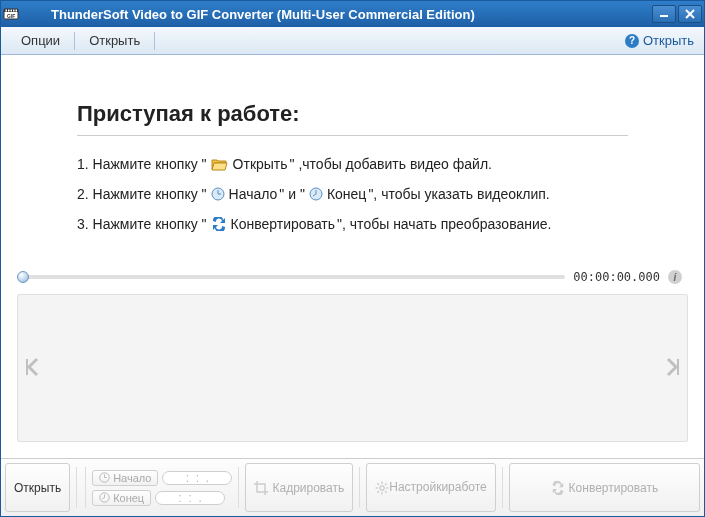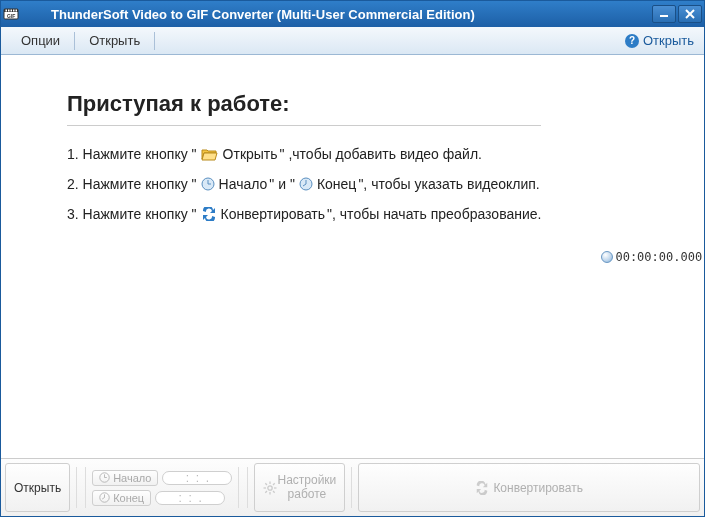--- a/index.html
+++ b/index.html
@@ -8,21 +8,21 @@
   .titlebar { height: 26px; background: linear-gradient(#2f7ec9, #1d5fa6); display: flex; align-items: center; padding: 0 2px; color: #fff; font-weight: bold; font-size: 13px; gap: 26px; }
   .titlebar .app-icon { width: 16px; height: 16px; margin-right: 6px; display: inline-flex; }
   .win-controls { margin-left: auto; display: flex; gap: 2px; }
   .win-btn { width: 24px; height: 18px; background: linear-gradient(#4a8fd4, #2a6fb4); border: 1px solid #1a4f86; border-radius: 2px; display: flex; align-items: center; justify-content: center; cursor: pointer; }
   .win-btn svg { stroke: #fff; }
   .menubar { height: 28px; background: linear-gradient(#f4f8fc, #dbe8f4); border-bottom: 1px solid #9cb8d4; display: flex; align-items: center; padding: 12px 10px; }
   .menu-item { padding: 4px 10px; color: #333; cursor: pointer; font-size: 13px; }
   .menu-sep { width: 1px; height: 18px; background: #aac0d8; margin: 0 4px; }
   .help-link { margin-left: auto; color: #1a5a9c; cursor: pointer; font-size: 13px; display: flex; align-items: center; gap: 4px; }
   .help-icon { width: 14px; height: 14px; border-radius: 50%; background: #2d7cc6; color: #fff; display: inline-flex; align-items: center; justify-content: center; font-size: 10px; font-weight: bold; }
-  .content { flex: 1; padding: 6px; display: flex; overflow: hidden; }
+  .content { flex: 1; padding: 16px; display: flex; flex-direction: column; overflow: hidden; }
   .guide-area { flex: 0 0 auto; padding: 30px 60px 20px; }
   .guide-title { font-size: 22px; font-weight: bold; color: #222; margin-bottom: 8px; }
   .guide-hr { border: none; border-top: 1px solid #ccc; margin-bottom: 20px; }
   .guide-step { font-size: 14px; color: #222; margin-bottom: 14px; display: flex; align-items: center; flex-wrap: wrap; gap: 2px; }
   .step-icon { display: inline-flex; vertical-align: middle; margin: 0 2px; }
   .slider-row { display: flex; align-items: center; padding: 4px 6px; gap: 8px; }
   .slider-track { flex: 1; height: 4px; background: #e0e0e0; border-radius: 2px; position: relative; }
   .slider-thumb { position: absolute; left: 0; top: 50%; transform: translate(-50%,-50%); width: 12px; height: 12px; border-radius: 50%; background: radial-gradient(circle at 35% 30%, #fff, #bcd4eb 60%, #7aa8d4); border: 1px solid #6a98c4; }
   .timecode { font-size: 12px; color: #333; font-family: Consolas, monospace; }
   .info-icon { width: 14px; height: 14px; border-radius: 50%; background: #d0d0d0; color: #666; display: inline-flex; align-items: center; justify-content: center; font-size: 10px; font-style: italic; font-weight: bold; }
@@ -179,36 +179,42 @@
               <circle cx="7" cy="7" r="6" fill="none" stroke="currentColor"></circle>
               <line x1="7" y1="7" x2="7" y2="3" stroke="currentColor"></line>
               <line x1="7" y1="7" x2="4" y2="9" stroke="currentColor"></line>
             </svg>
           <span>Конец</span>
         </div>
         <input class="clip-input" readonly="" value="_:_:_._" style="">
       </div>
     </div>
     <div class="sep-v"></div>
+    <div class="bbtn disabled" style="min-width:100px">
+      <svg width="14" height="14" viewBox="0 0 14 14">
+          <path d="M3 0 v11 h11 M0 3 h11 v11" fill="none" stroke="currentColor" stroke-width="1.5"></path>
+        </svg>
+      <span>Кадрировать</span>
+    </div>
     <div class="sep-v"></div>
     <div class="bbtn disabled stacked gear-wrap" style="min-width:90px; flex-direction:row">
       <svg width="14" height="14" viewBox="0 0 14 14">
           <circle cx="7" cy="7" r="2.2" fill="none" stroke="currentColor" stroke-width="1.3"></circle>
           <g stroke="currentColor" stroke-width="1.3">
             <line x1="7" y1="0.5" x2="7" y2="3"></line>
             <line x1="7" y1="11" x2="7" y2="13.5"></line>
             <line x1="0.5" y1="7" x2="3" y2="7"></line>
             <line x1="11" y1="7" x2="13.5" y2="7"></line>
             <line x1="2.3" y1="2.3" x2="4" y2="4"></line>
             <line x1="10" y1="10" x2="11.7" y2="11.7"></line>
             <line x1="11.7" y1="2.3" x2="10" y2="4"></line>
             <line x1="4" y1="10" x2="2.3" y2="11.7"></line>
           </g>
         </svg>
-      <div style="display:flex;flex-direction:column;line-height:1.1">
+      <div style="display:flex;flex-direction:row;line-height:1.1">
         <span>Настройки</span>
         <span>работе</span>
       </div>
     </div>
     <div class="sep-v"></div>
     <div class="bbtn disabled" style="flex:1">
       <svg width="14" height="14" viewBox="0 0 16 14">
           <path d="M2 4 a5 5 0 0 1 10 -1 l2 -2 v5 h-5 l2 -2 a3 3 0 0 0 -6 1" fill="currentColor"></path>
           <path d="M14 10 a5 5 0 0 1 -10 1 l-2 2 v-5 h5 l-2 2 a3 3 0 0 0 6 -1" fill="currentColor"></path>
         </svg>

